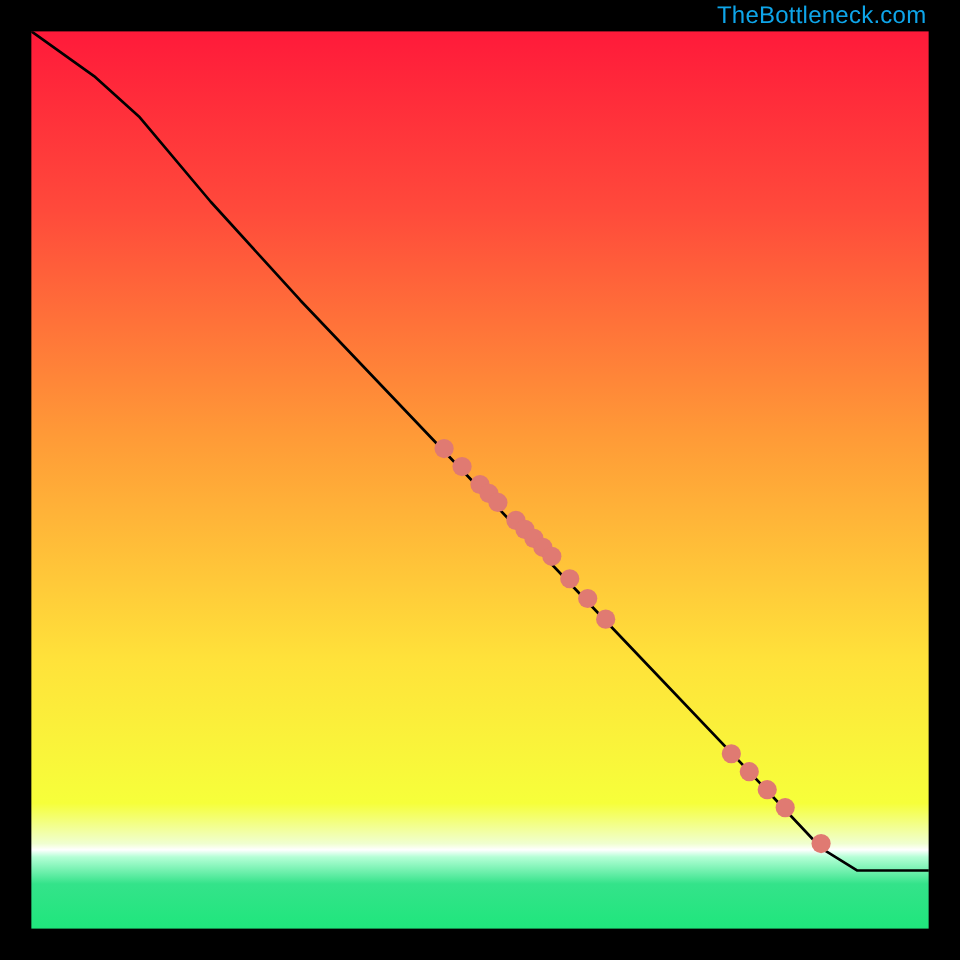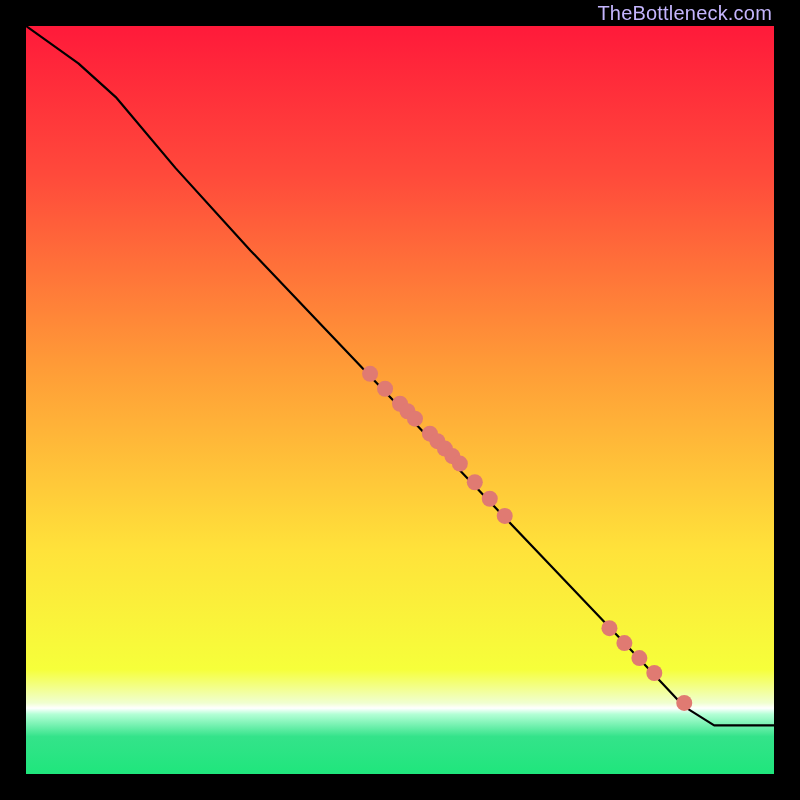--- a/index.html
+++ b/index.html
@@ -27,21 +27,21 @@
     position: absolute;
     left: 0;
     top: 0;
     width: 100%;
     height: 100%;
   }
   .watermark {
     position: absolute;
     top: 2px;
     right: 28px;
-    color: #c4b5fd;
+    color: #0ea5e9;
     font-size: 20px;
     font-weight: 500;
     letter-spacing: 0.2px;
     text-align: right;
   }
   svg {
     position: absolute;
     left: 0;
     top: 0;
   }

